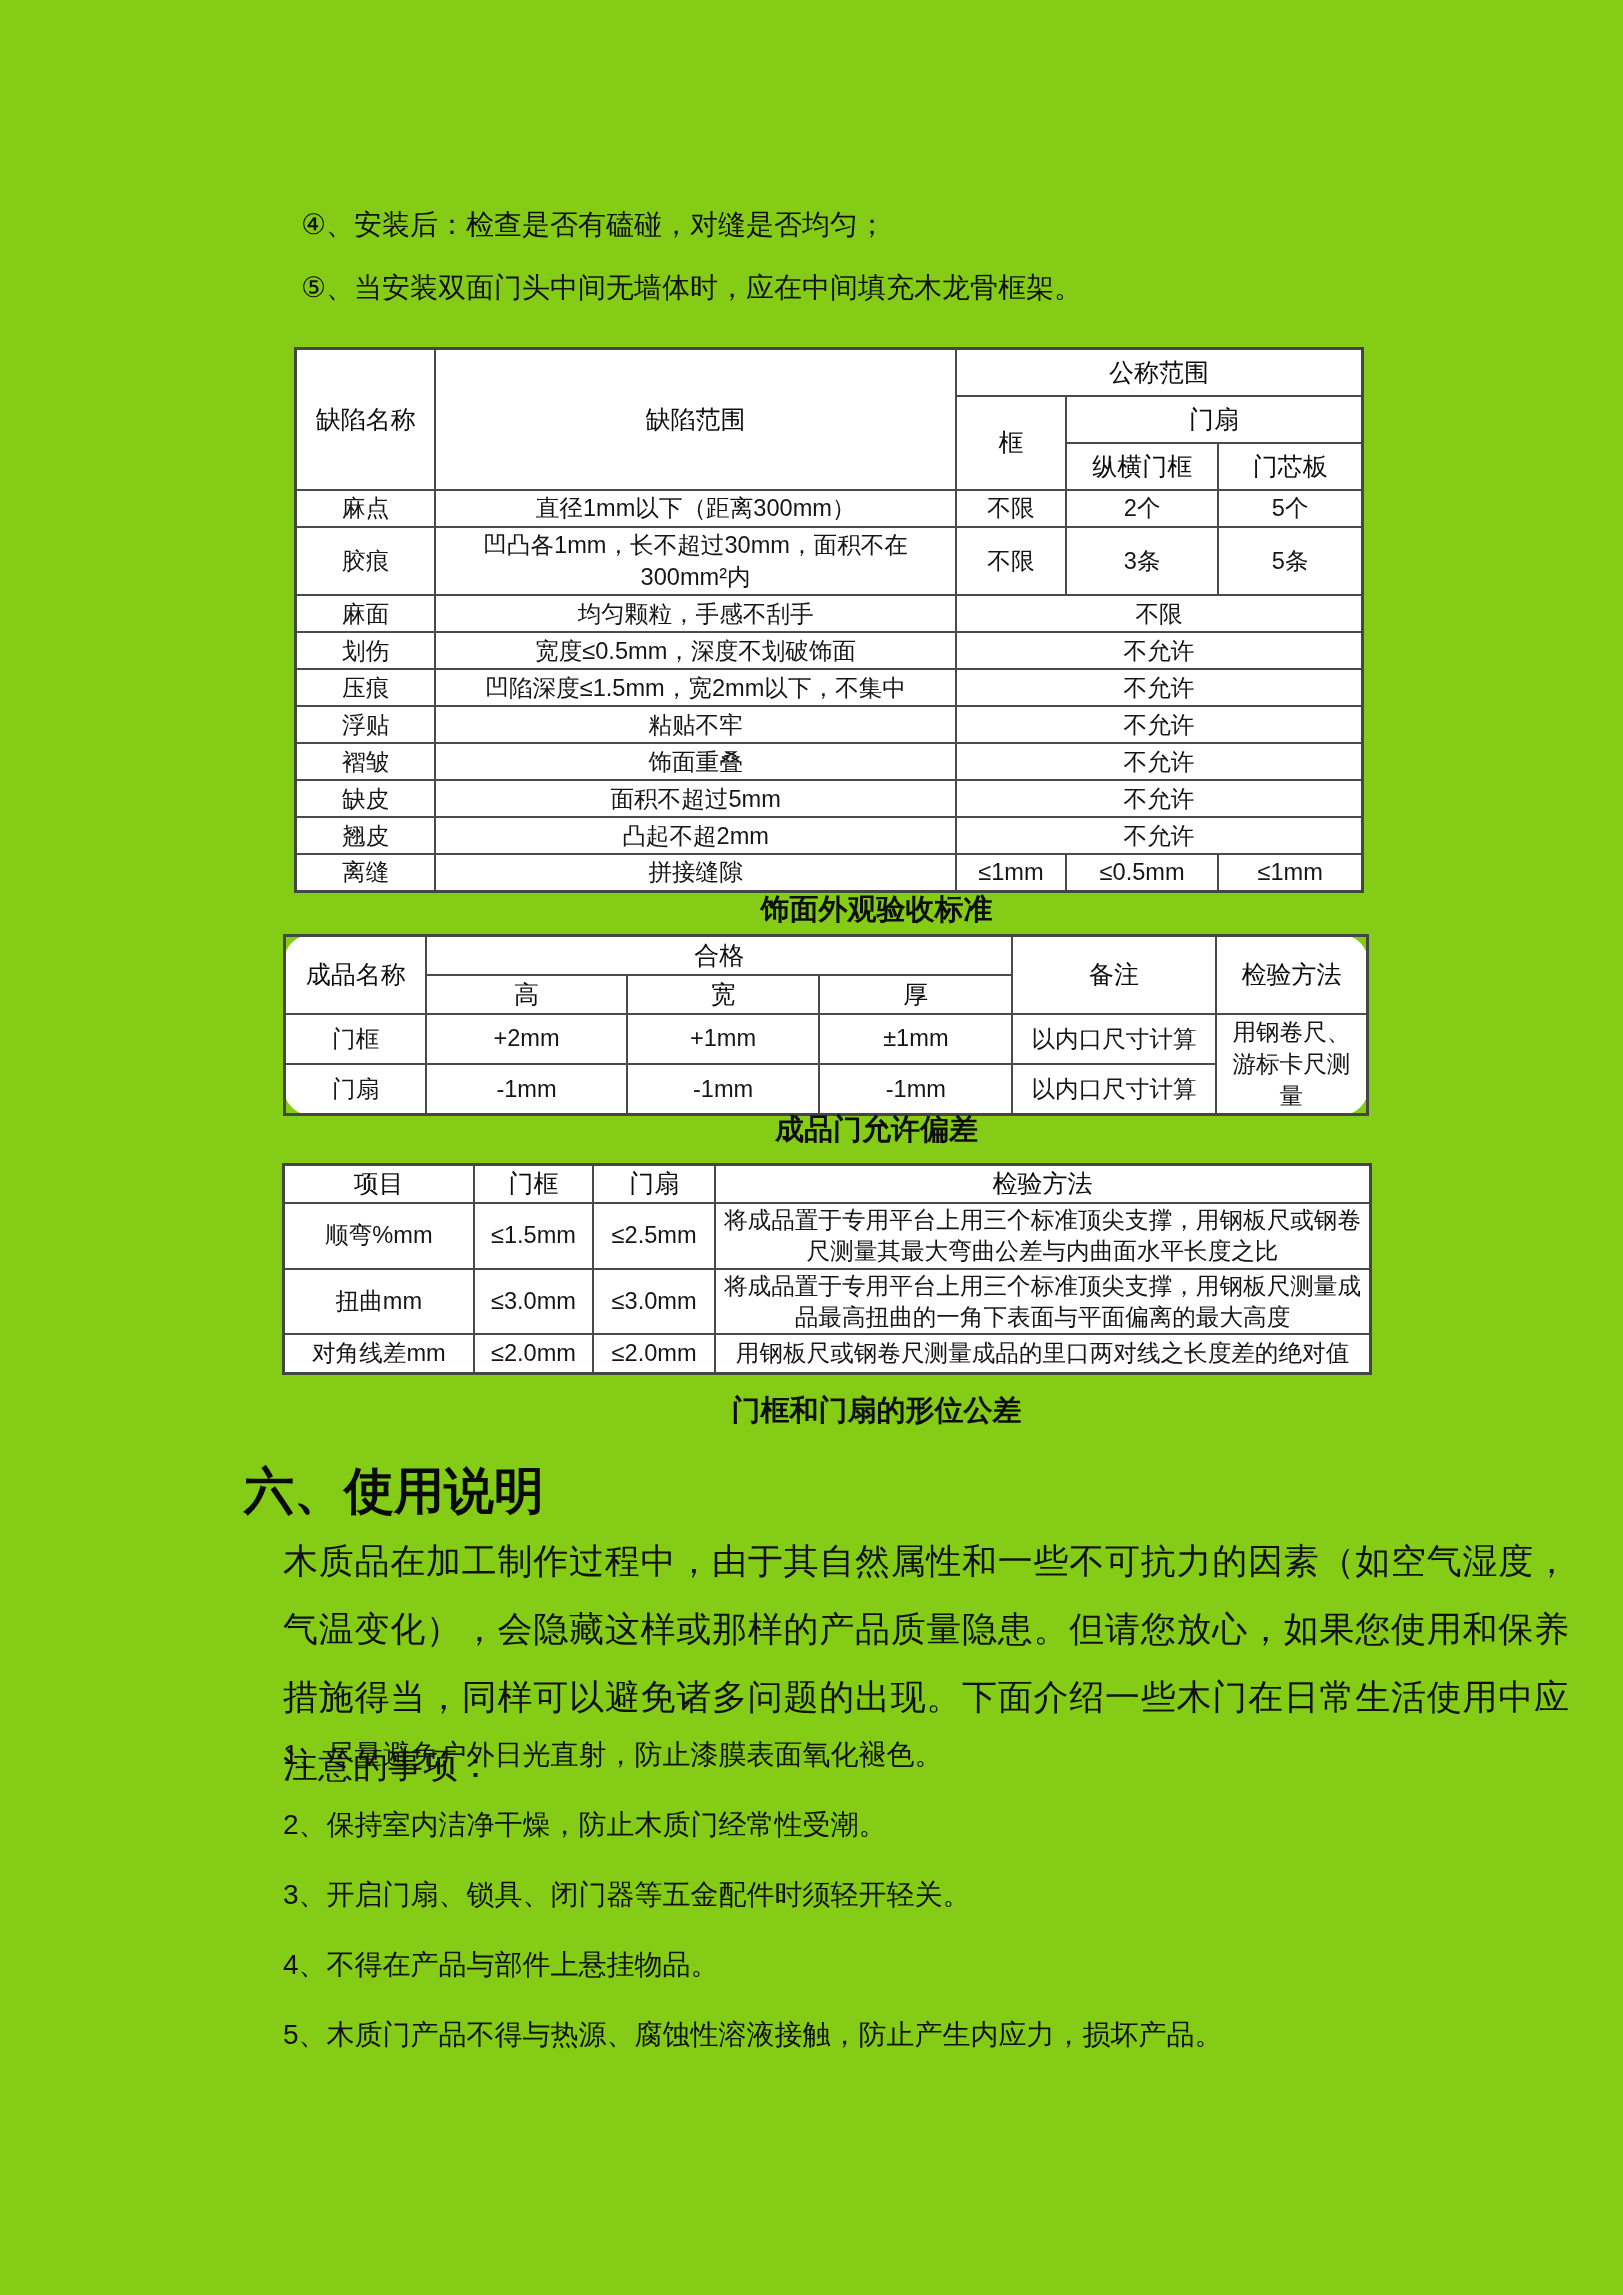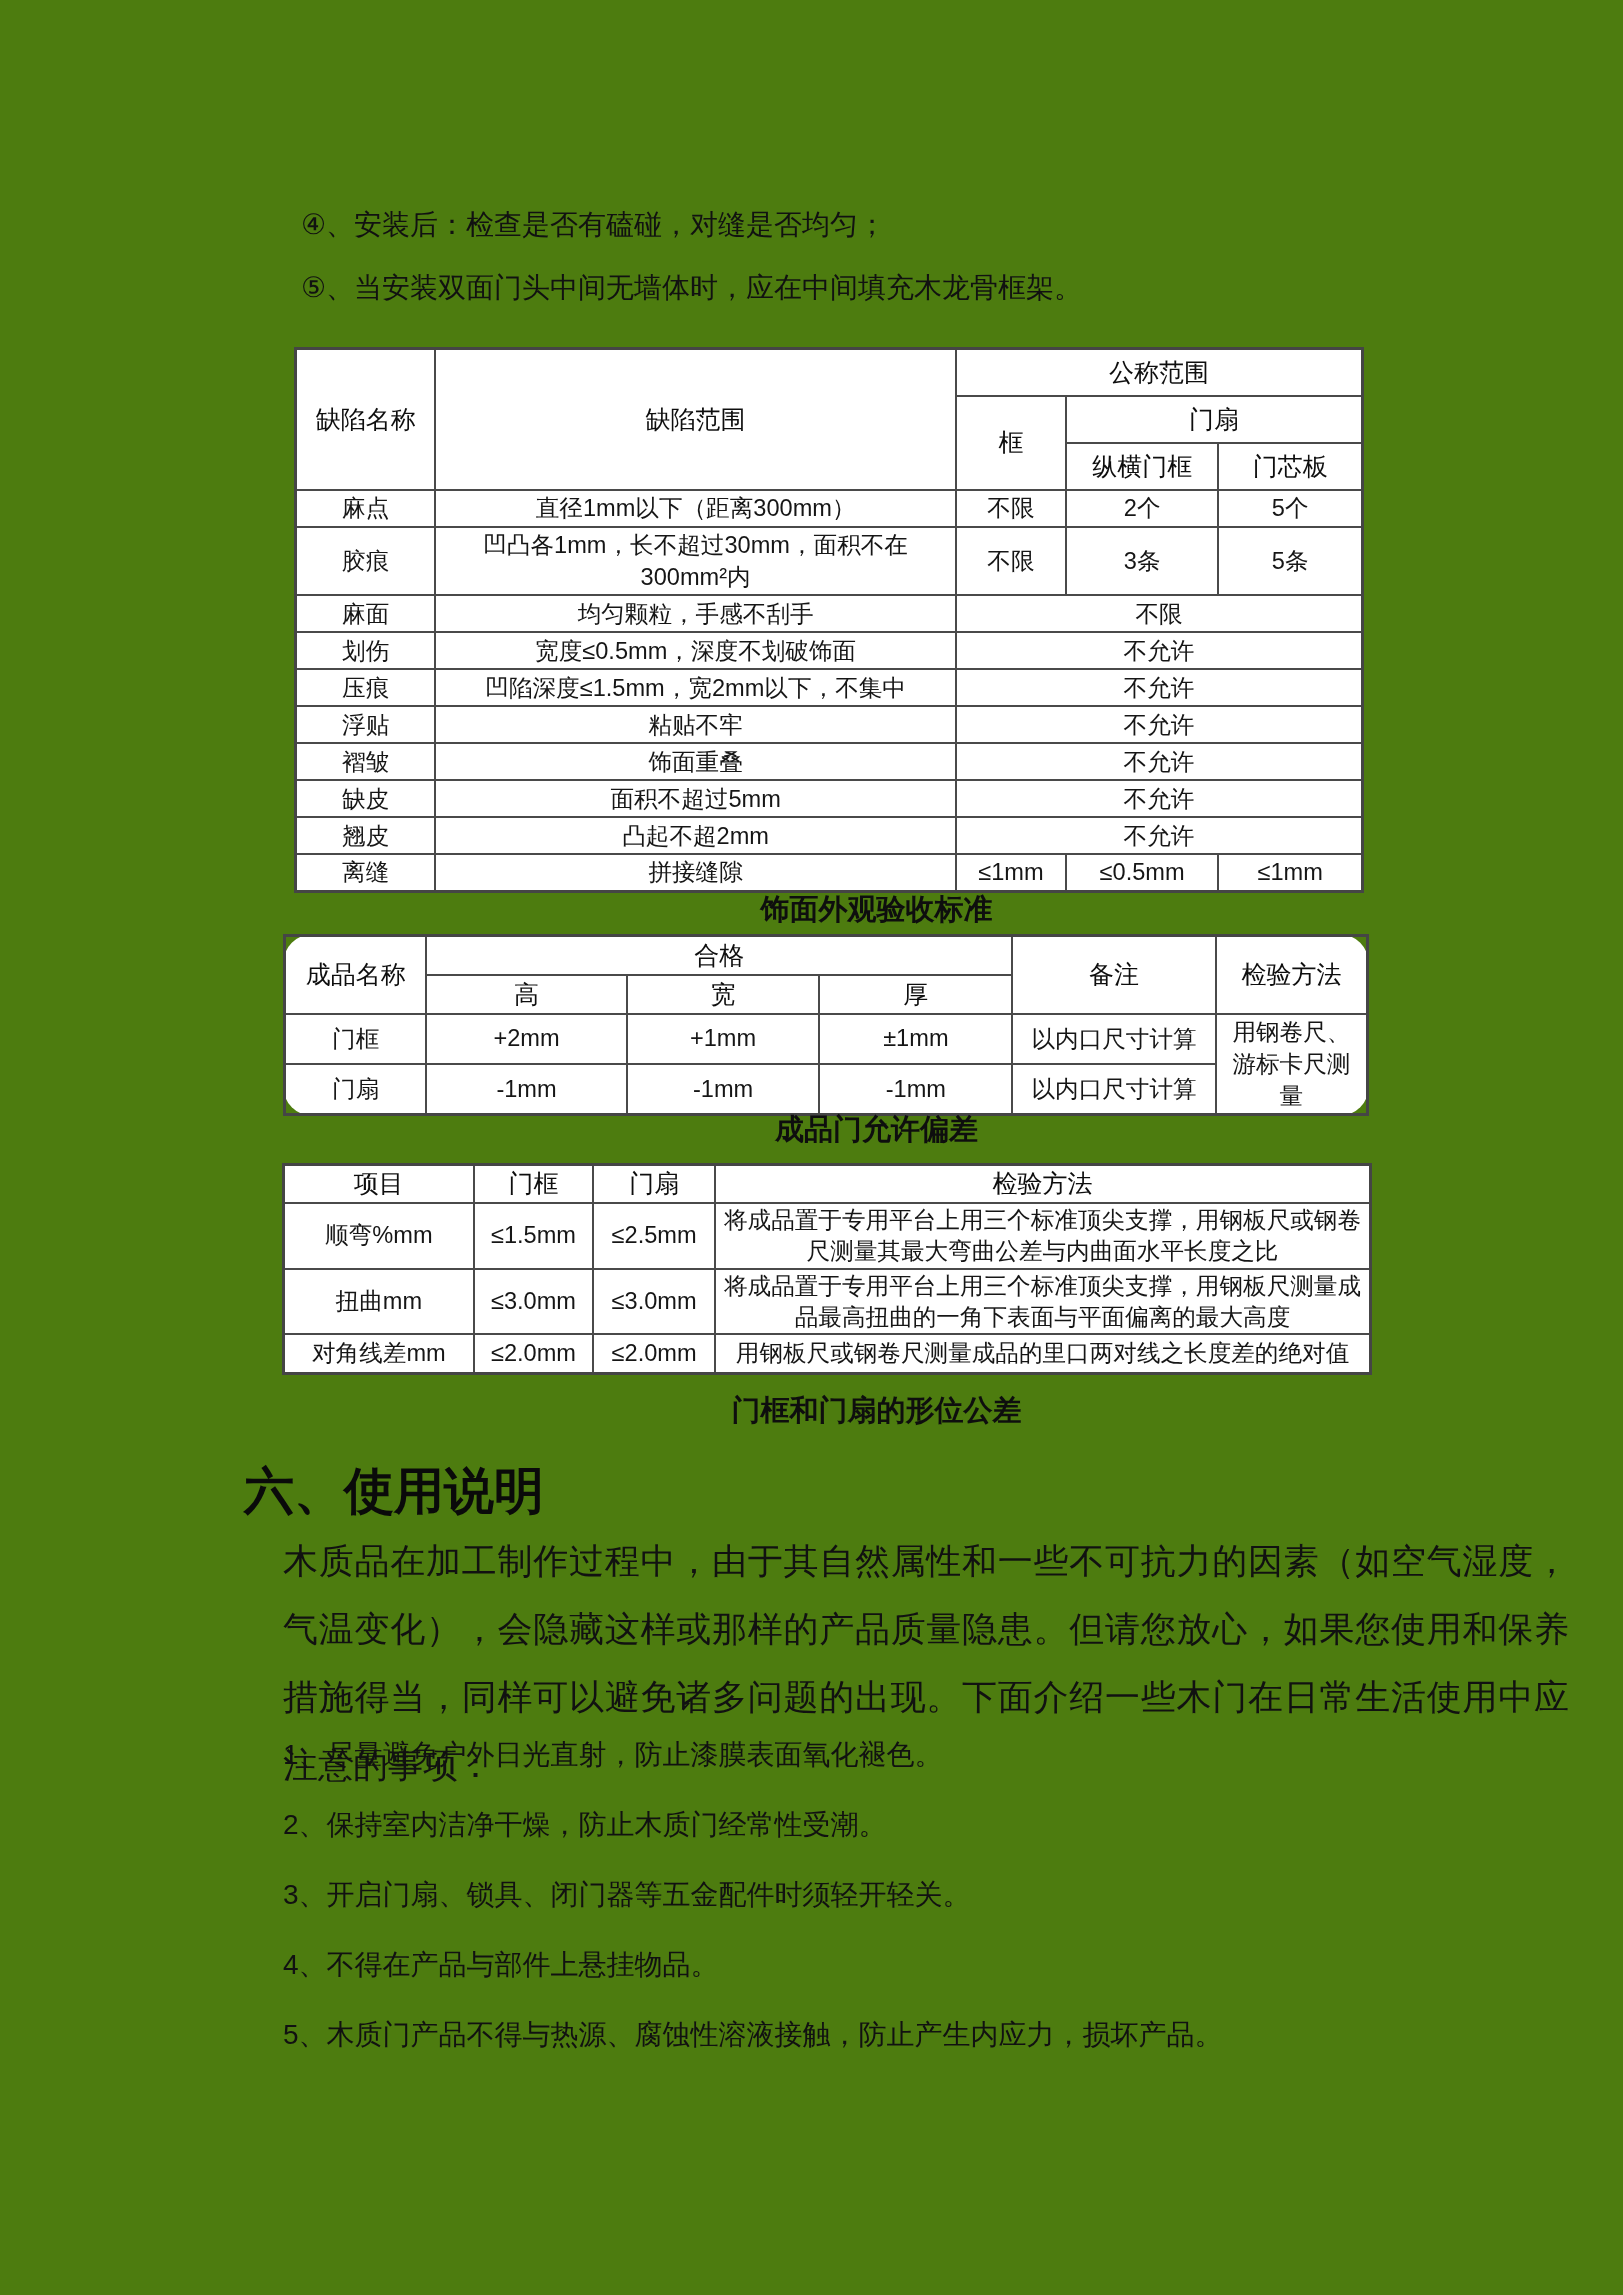--- a/index.html
+++ b/index.html
@@ -1,20 +1,20 @@
 <!DOCTYPE html>
 <html style="font-size:10.5px"><head>
 <meta charset="utf-8">
 <style>
   html,body{margin:0;padding:0;background:#ffffff;}
   .page{
     position:relative;
     width:1623px;
     height:2295px;
-    background:#4d7c0f;
+    background:#84cc16;
     color:#1a1a1a;
     font-family:"Liberation Sans","DejaVu Sans",sans-serif;
     overflow:hidden;
   }
   .note{
     position:absolute;
     left:301px;
     font-size:28px;
     line-height:1.15;
     white-space:nowrap;

